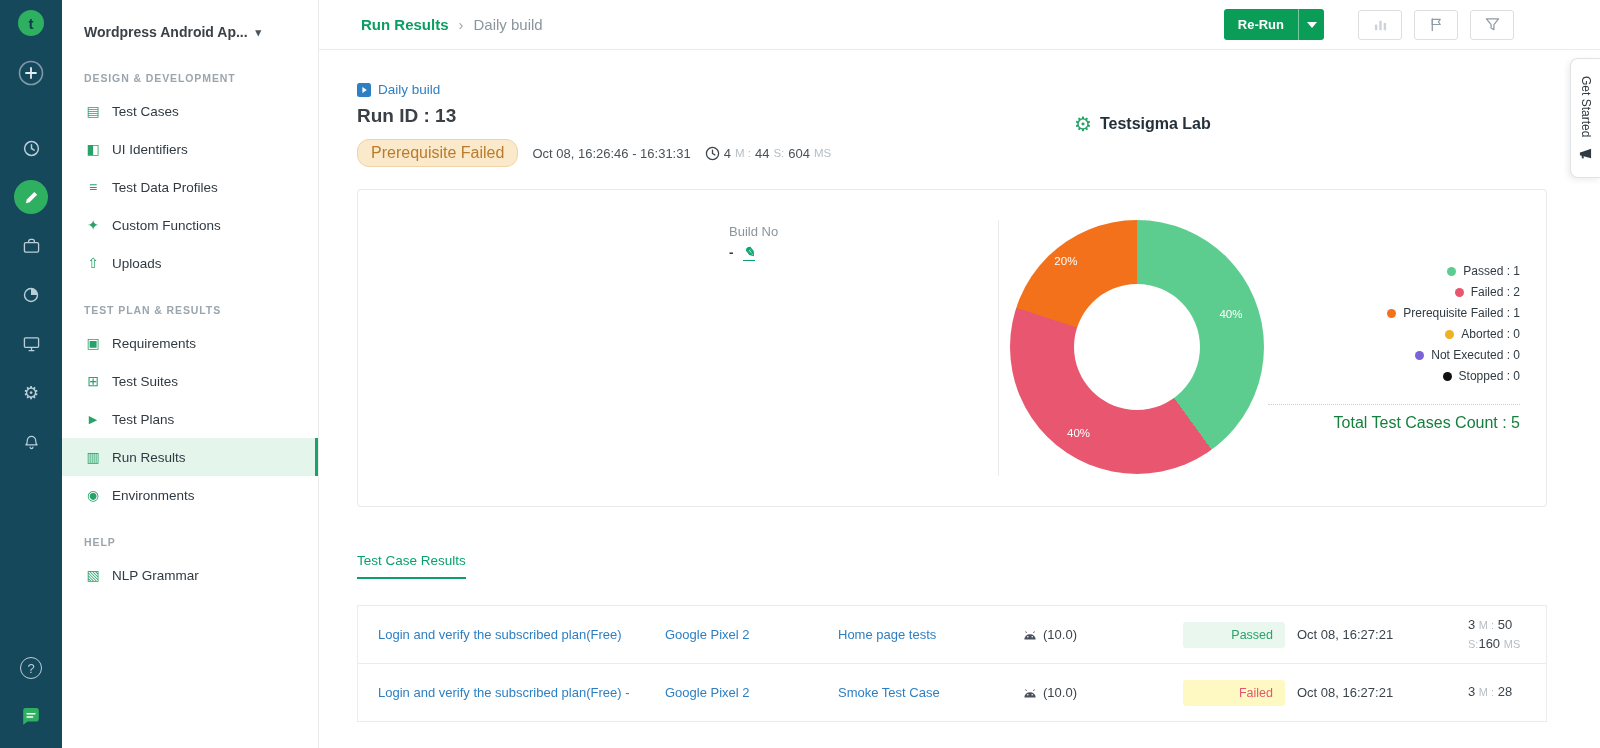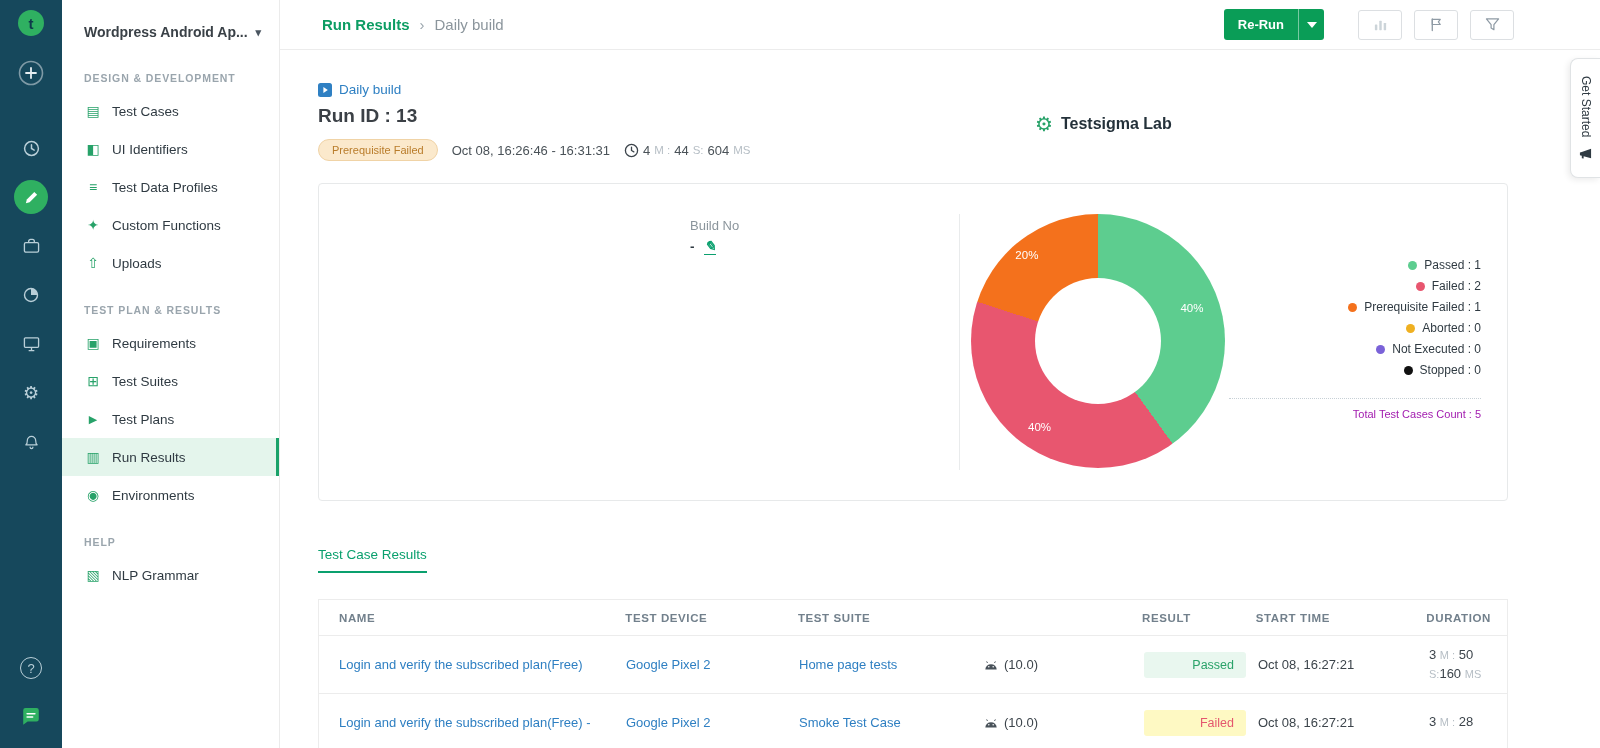--- a/index.html
+++ b/index.html
@@ -27,21 +27,21 @@
   .rail-btn.plus { margin-top:20px; }
   .rail-gap { height:26px; }
   .rail-btn.active { background:#2fb061; border-radius:50%; }
   .rail-spacer { flex:1; }
   .help-circle {
     width:22px; height:22px; border:1.6px solid #b9cfd8; border-radius:50%;
     display:flex; align-items:center; justify-content:center; font-size:13px; color:#b9cfd8;
   }
 
   
-  .sidebar { width:218px; flex:none; background:#fff; border-right:1px solid #ebebeb; overflow:hidden; }
+  .sidebar { width:257px; flex:none; background:#fff; border-right:1px solid #ebebeb; overflow:hidden; }
   .project {
     display:flex; align-items:center; gap:8px; padding:24px 14px 10px 22px;
     font-size:14px; font-weight:bold; color:#3a4147; cursor:pointer;
   }
   .project .cd { font-size:11px; color:#4a5560; }
   .side-section-label {
     margin:22px 0 8px 22px; font-size:10.5px; letter-spacing:.9px; color:#9aa5ad; font-weight:bold;
   }
   .side-item {
     display:flex; align-items:center; gap:10px; height:38px; padding-left:22px;
@@ -87,21 +87,21 @@
   }
   .gs-text { writing-mode:vertical-rl; font-size:12px; color:#2f3a42; }
 
   
   .content { flex:1; padding:32px 0 0 38px; position:relative; overflow:hidden; }
   .build-row { display:flex; align-items:center; gap:7px; font-size:13.5px; color:#2f80c3; cursor:pointer; width:max-content; }
   .run-id { margin-top:8px; font-size:19px; font-weight:bold; color:#3b4046; }
   .meta-row { margin-top:12px; display:flex; align-items:center; gap:14px; font-size:13px; color:#4a5258; }
   .status-pill {
     background:#fbe9cc; color:#b97c2a; border:1px solid #f0d3a6; border-radius:12px;
-    padding:4px 13px; font-size:11px;
+    padding:4px 13px; font-size:16px;
   }
   .dur { display:flex; align-items:center; gap:4px; }
   .dur .n { color:#4a5258; }
   .dur .u { color:#b6bec5; font-size:11.5px; }
   .lab { position:absolute; left:755px; top:62px; display:flex; align-items:center; gap:8px; font-size:16px; font-weight:bold; color:#24313a; }
   .lab .gear { color:#27a269; font-size:20px; font-weight:normal; }
 
   
   .summary-card {
     margin-top:22px; width:1190px; height:318px; border:1px solid #e7e9ea; border-radius:4px;
@@ -119,21 +119,21 @@
   .donut::after { content:""; position:absolute; inset:64px; background:#fff; border-radius:50%; }
   .pct { position:absolute; color:#fff; font-size:11.5px; transform:translate(-50%,-50%); z-index:2;text-align:center; }
   .pct-0 { left:87%; top:37%; }
   .pct-1 { left:27%; top:84%; }
   .pct-2 { left:22%; top:16%; }
 
   .legend { position:absolute; right:26px; top:74px; display:flex; flex-direction:column; align-items:flex-end; gap:7px; font-size:12px; color:#2f3a42; }
   .legend-row { display:flex; align-items:center; gap:7px; }
   .legend-dot { width:9px; height:9px; border-radius:50%; flex:none; }
   .dotted-line { position:absolute; right:26px; top:214px; width:252px; border-top:1px dotted #c7d0d6; }
-  .total-label { position:absolute; right:26px; top:224px; font-size:11px; color:#a21caf; }
+  .total-label { position:absolute; right:26px; top:224px; font-size:16px; color:#15803d; }
 
   
   .tabs-row { margin-top:44px; }
   .tab {
     display:inline-block; color:#0aa06e; font-size:13.5px; padding-bottom:9px;
     border-bottom:2px solid #0aa06e; cursor:pointer;
   }
   .results-table { margin-top:26px; width:1190px; border:1px solid #ececec; border-bottom:none; background:#fff; }
   .t-head {
     display:flex; align-items:center; height:36px; font-size:11.5px; letter-spacing:.6px;
@@ -392,29 +392,20 @@
         </div>
         <div class="dotted-line"></div>
         <div class="total-label">Total Test Cases Count : 5</div>
       </div>
 
       <div class="tabs-row">
         <span class="tab">Test Case Results</span>
       </div>
 
       <div class="results-table">
-        <div class="t-head">
-          <span class="c-name">NAME</span>
-          <span class="c-device">TEST DEVICE</span>
-          <span class="c-suite">TEST SUITE</span>
-          <span class="c-os"></span>
-          <span class="c-result">RESULT</span>
-          <span class="c-start">START TIME</span>
-          <span class="c-dur">DURATION</span>
-        </div>
 
         <div class="t-row">
           <span class="c-name"><span class="blue">Login and verify the subscribed plan(Free)</span></span>
           <span class="c-device"><span class="blue">Google Pixel 2</span></span>
           <span class="c-suite"><span class="blue">Home page tests</span></span>
           <span class="c-os">
             <svg viewBox="0 0 16 11" width="14" height="10">
                 <path d="M1.5 10.5a6.5 5.8 0 0113 0z" fill="#49525a"></path>
                 <circle cx="5.5" cy="7.5" r="0.9" fill="#fff"></circle>
                 <circle cx="10.5" cy="7.5" r="0.9" fill="#fff"></circle>

